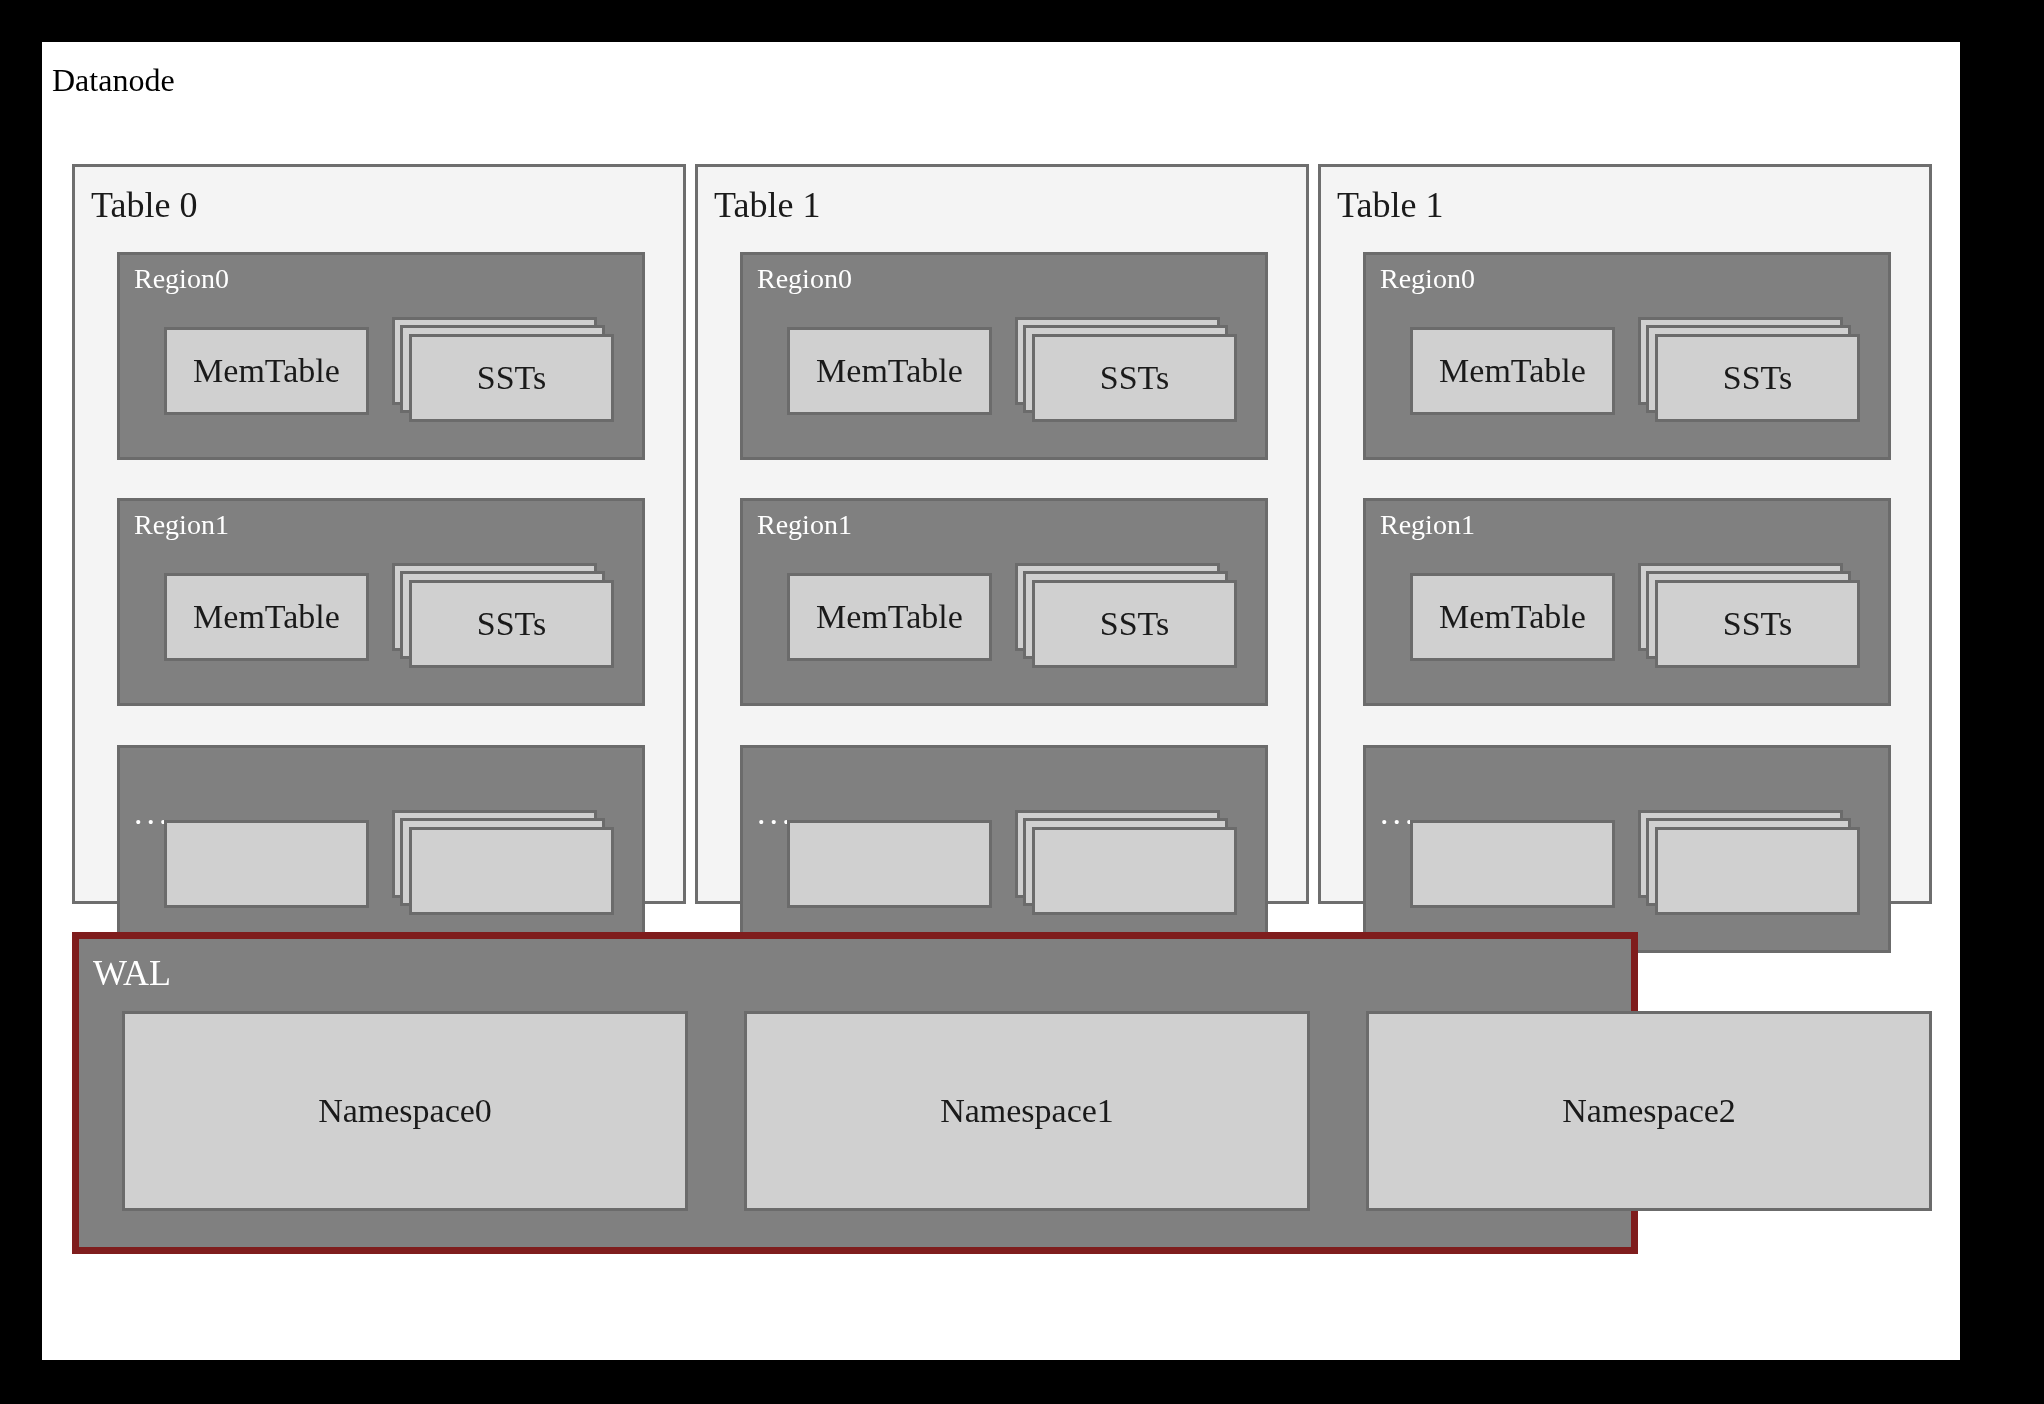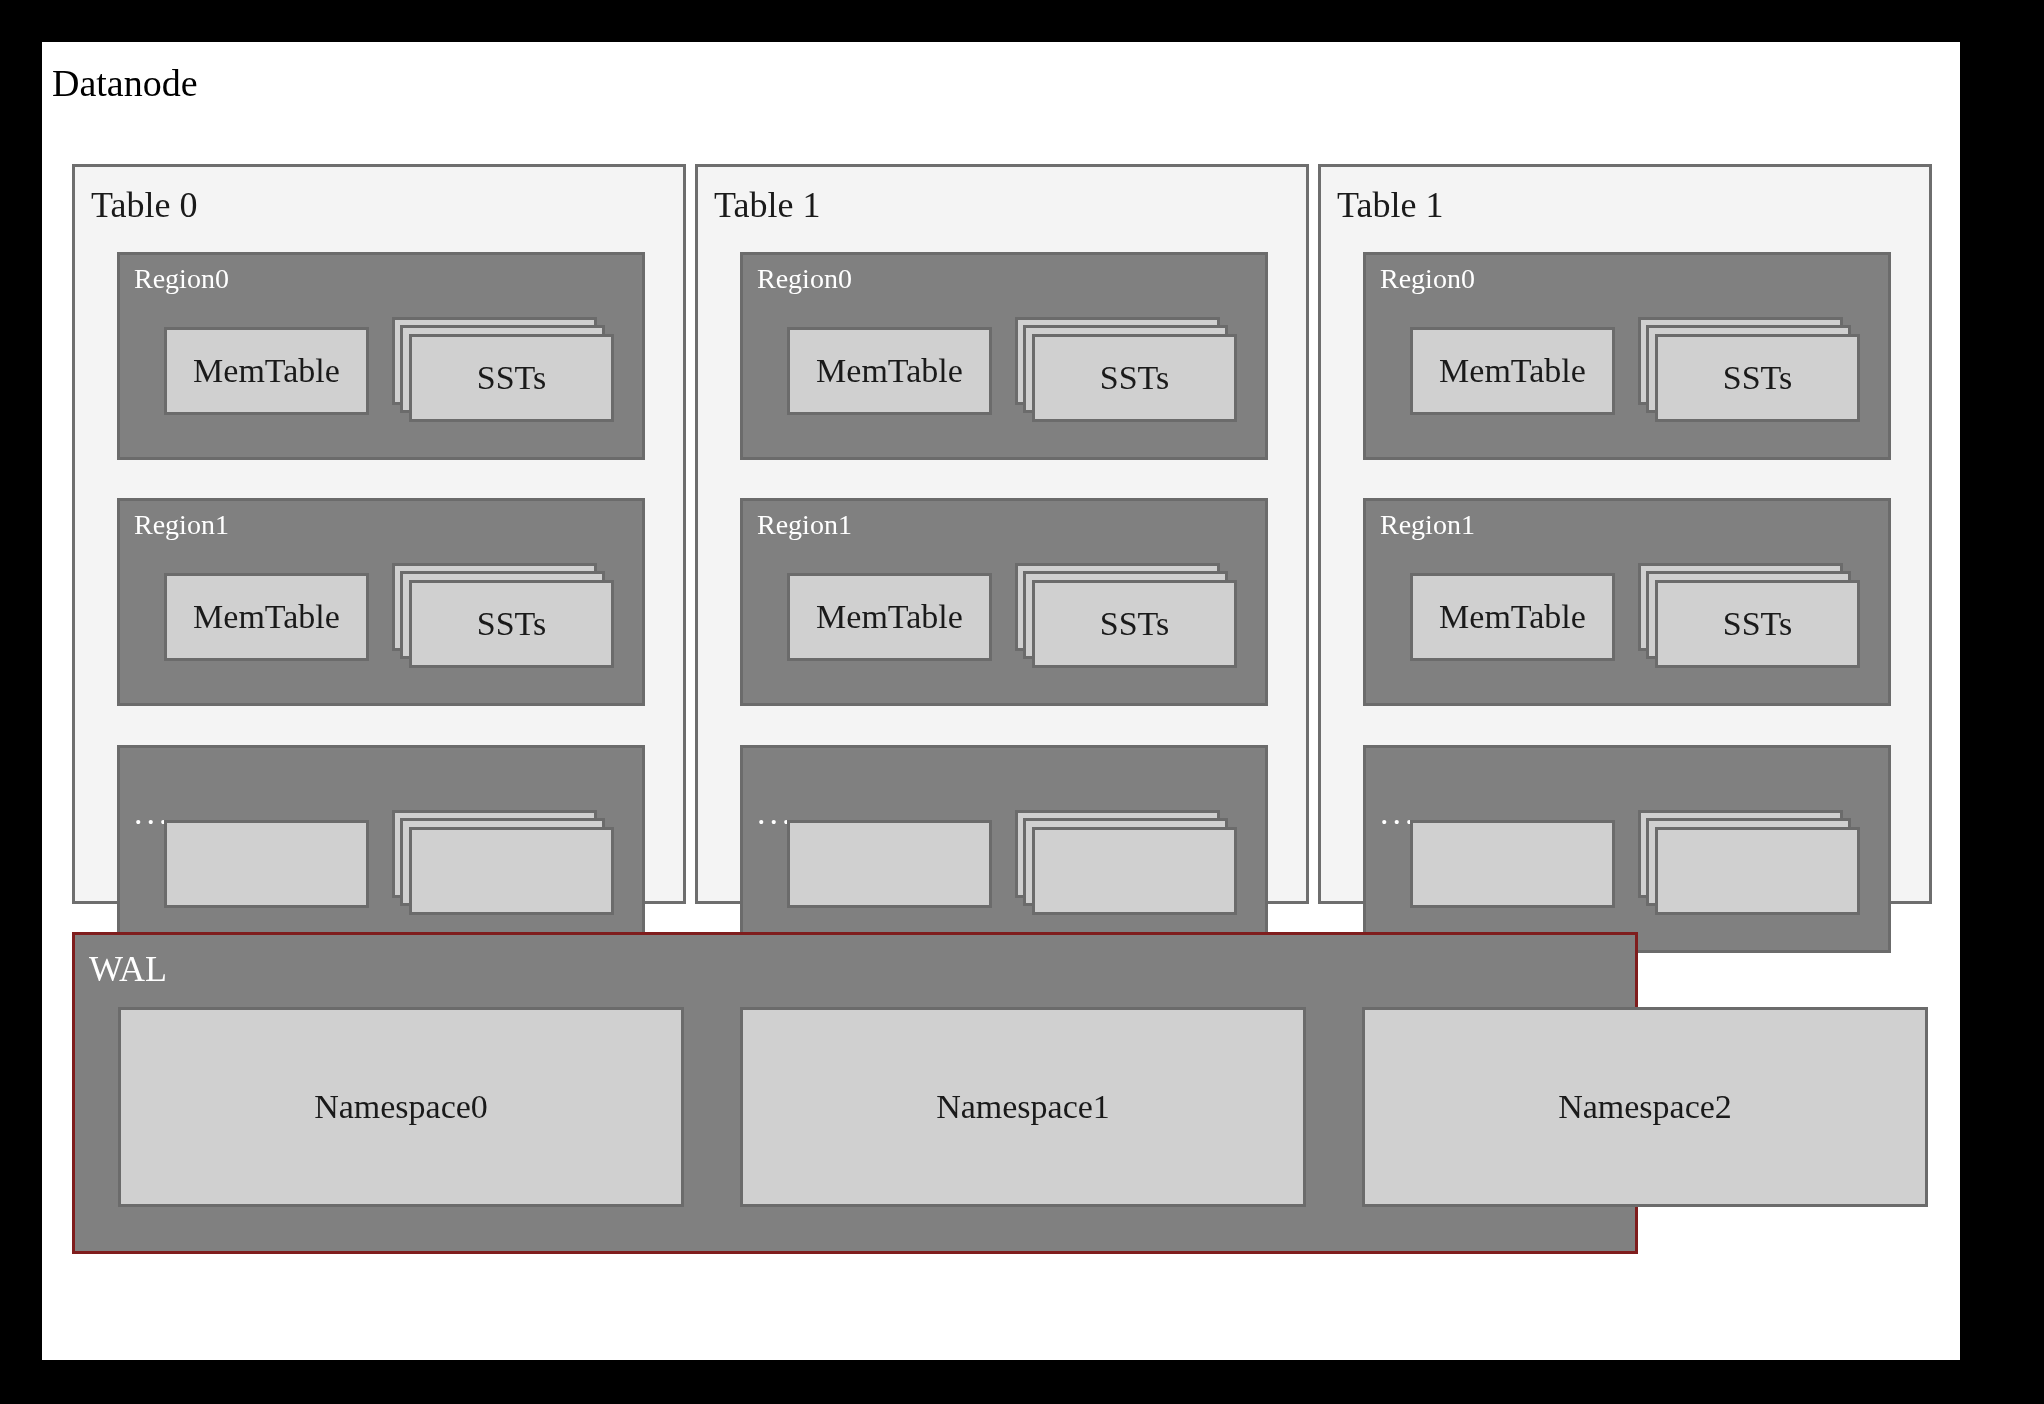--- a/index.html
+++ b/index.html
@@ -22,21 +22,21 @@
     width: 1918px;
     height: 1318px;
     background: #ffffff;
     box-sizing: border-box;
   }
 
   #datanode-title {
     position: absolute;
     left: 10px;
     top: 22px;
-    font-size: 38px;
+    font-size: 32px;
     color: #000000;
     line-height: 1;
     white-space: nowrap;
   }
 
   
   #tables-row {
     position: absolute;
     left: 30px;
     top: 122px;
@@ -148,21 +148,21 @@
   }
 
   
   #wal {
     position: absolute;
     left: 30px;
     top: 890px;
     width: 1566px;
     height: 322px;
     background: #808080;
-    border: 3px solid #7f1d1d;
+    border: 7px solid #7f1d1d;
     box-sizing: border-box;
   }
   #wal-label {
     position: absolute;
     left: 14px;
     top: 16px;
     font-size: 36px;
     color: #ffffff;
     line-height: 1;
     white-space: nowrap;

